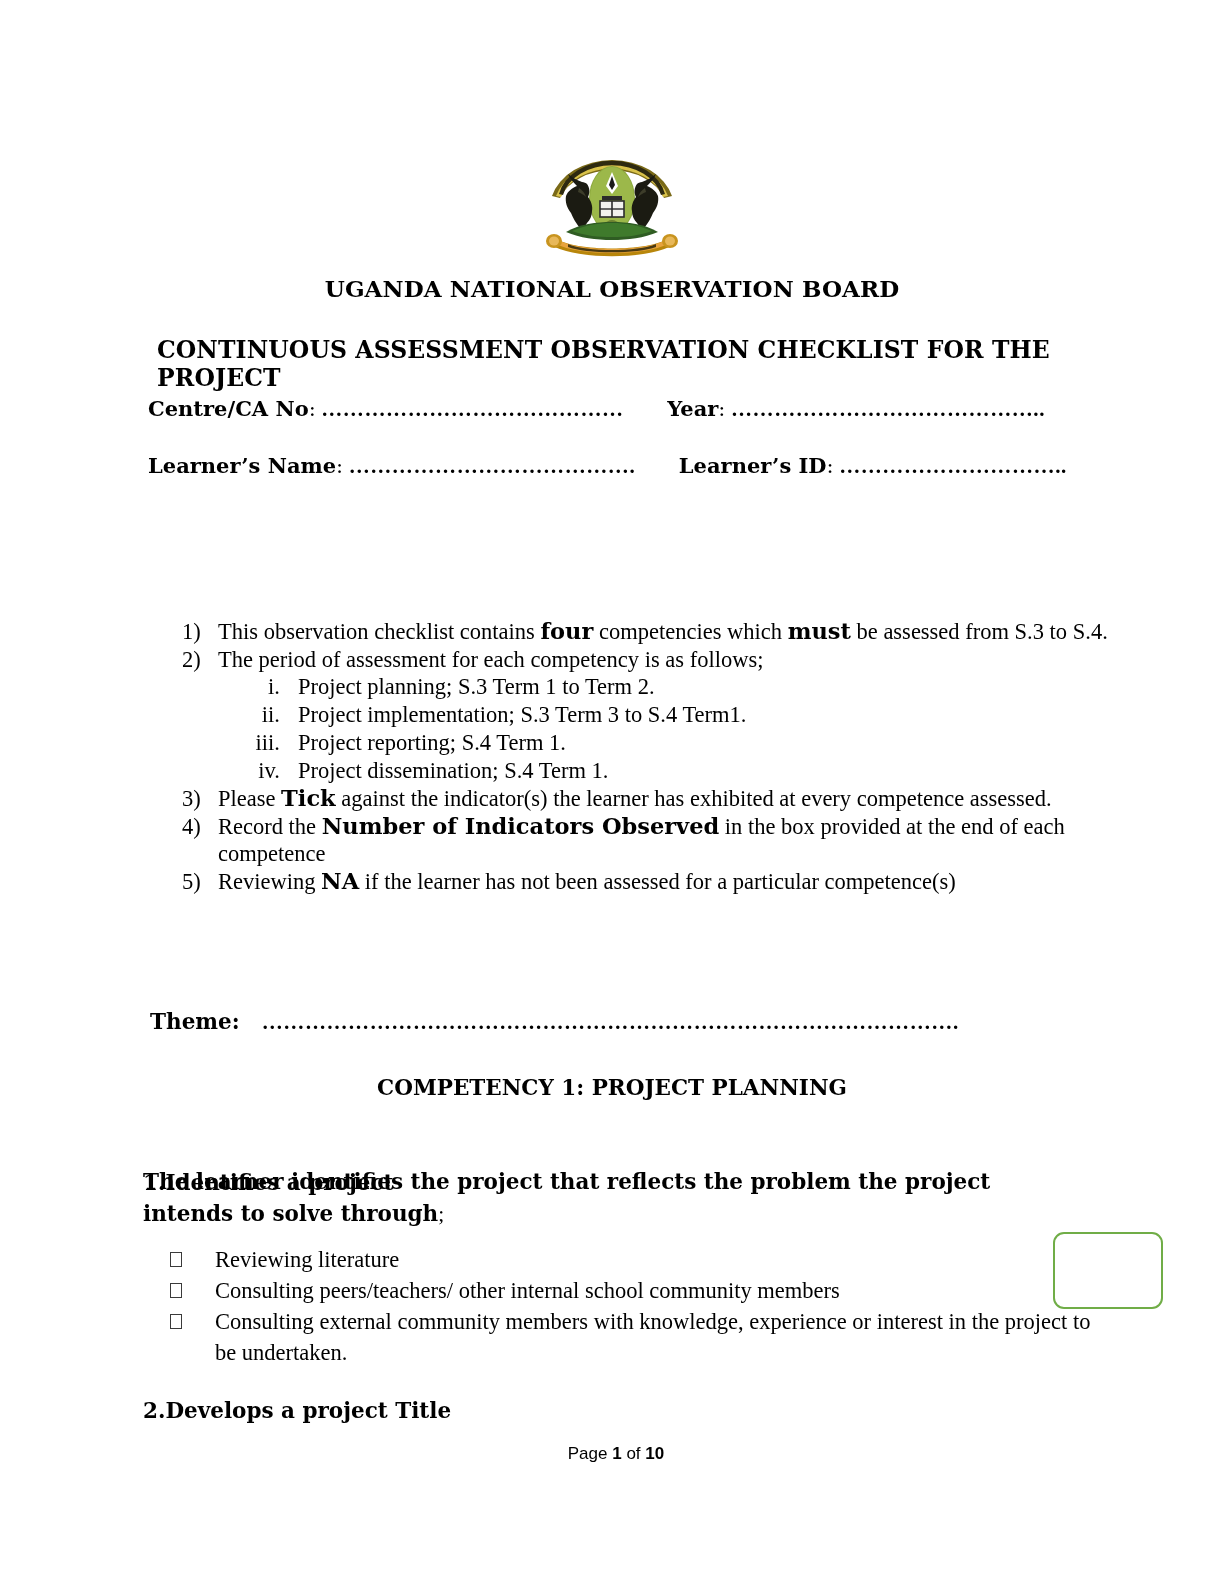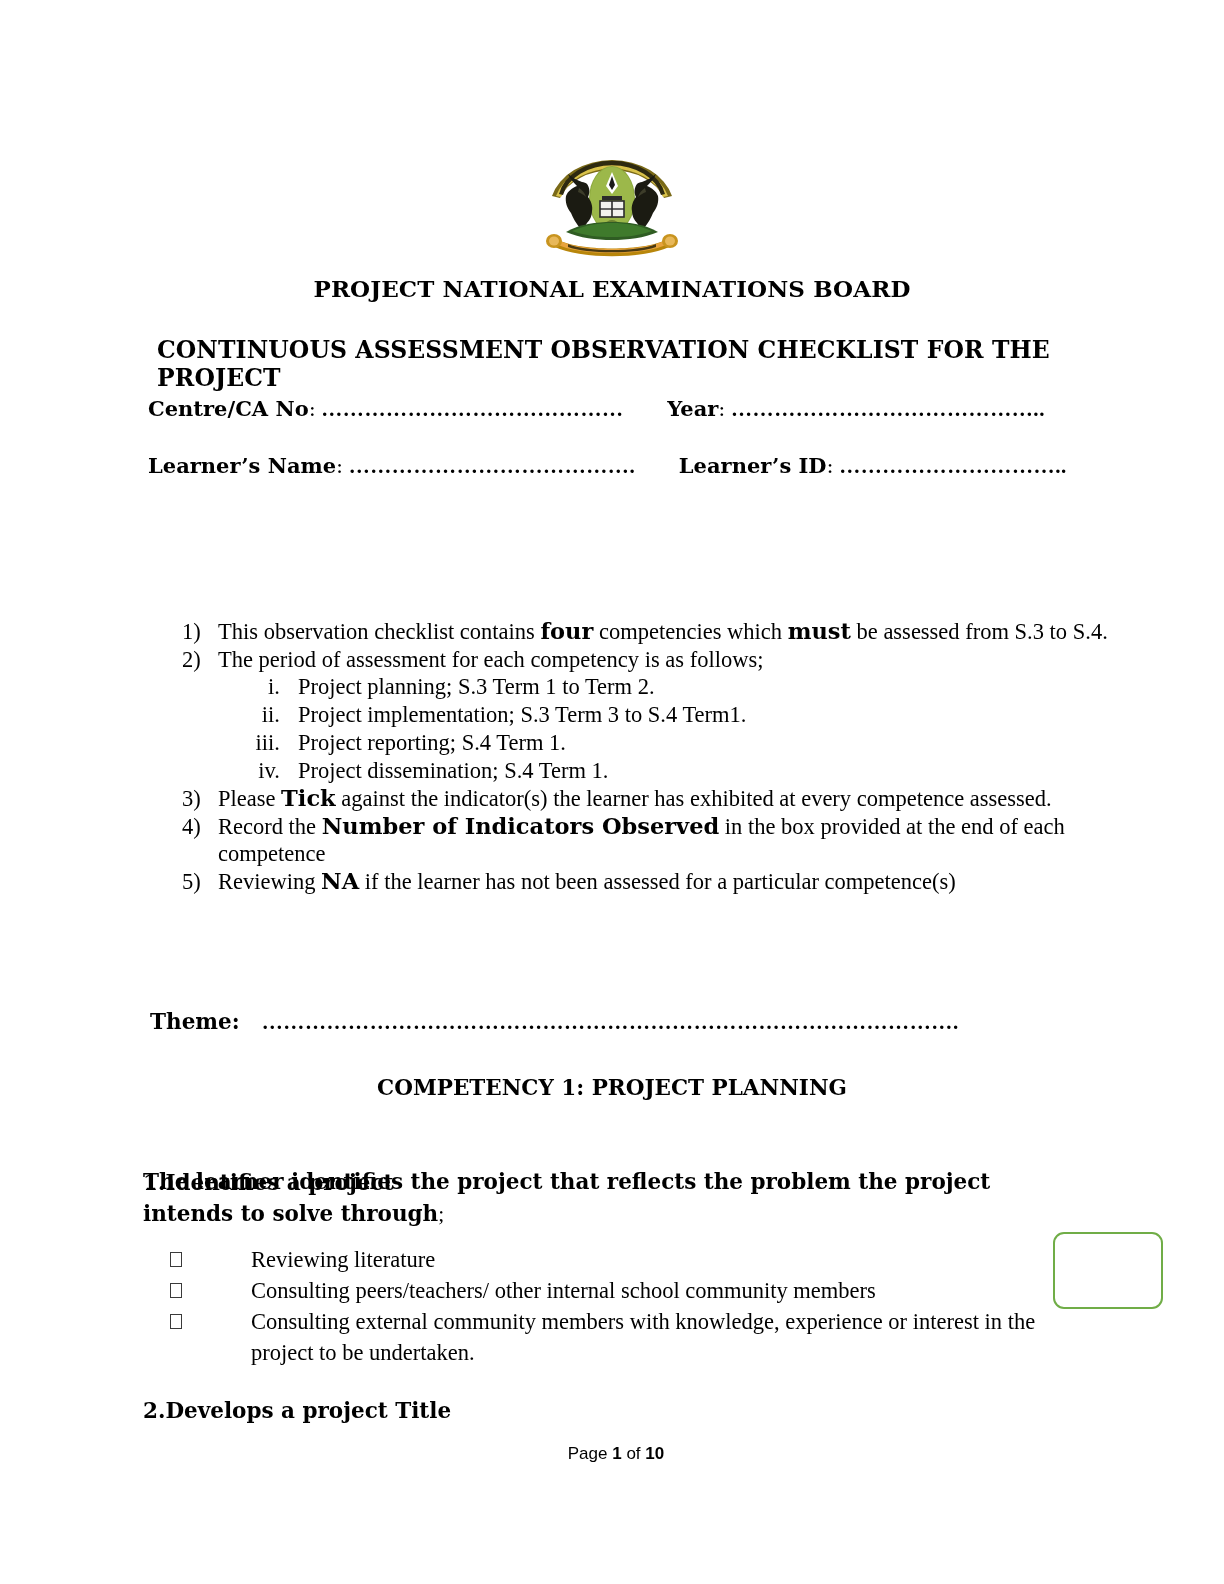--- a/index.html
+++ b/index.html
@@ -193,21 +193,21 @@
   .cbbox {
     flex: 0 0 auto;
     width: 12px;
     height: 15px;
     border: 1px solid #3a3a3a;
     margin-top: 8px;
     margin-right: 33px;
     background: #ffffff;
     box-sizing: border-box;
   }
-  .cbtext { flex: 1 1 auto; margin-left: 36px; }
+  .cbtext { flex: 1 1 auto; }
 
   
   .score-box {
     position: absolute;
     left: 1053px;
     top: 1232px;
     width: 110px;
     height: 77px;
     border: 2px solid #70AD47;
     border-radius: 11px;
@@ -270,21 +270,21 @@
       <path d="M26 96 C48 108 112 108 134 96 L136 100 C113 112 47 112 24 100 Z" fill="#e8a33d"></path>
       <path d="M36 100 C54 108 106 108 124 100 L124 103 C106 110 54 110 36 103 Z" fill="#4a3a12"></path>
 
       <ellipse cx="22" cy="97" rx="8" ry="7" fill="#c8941f"></ellipse>
       <ellipse cx="138" cy="97" rx="8" ry="7" fill="#c8941f"></ellipse>
       <ellipse cx="22" cy="97" rx="5" ry="4.5" fill="#e8b85a"></ellipse>
       <ellipse cx="138" cy="97" rx="5" ry="4.5" fill="#e8b85a"></ellipse>
     </svg>
   </div>
 
-  <div class="org-title slab">PROJECT NATIONAL EXAMINATIONS BOARD</div>
+  <div class="org-title slab">UGANDA NATIONAL OBSERVATION BOARD</div>
 
   <div class="doc-title slab">CONTINUOUS ASSESSMENT OBSERVATION CHECKLIST FOR THE PROJECT</div>
 
   <div class="field-row r1">
     <span class="fld-label">Centre/CA No</span><span class="fld-colon">:</span>
     <span class="dots">……………………………………</span><span class="gap-a"></span>
     <span class="fld-label">Year</span><span class="fld-colon">:</span>
     <span class="dots">……………………………………..</span>
   </div>
 

